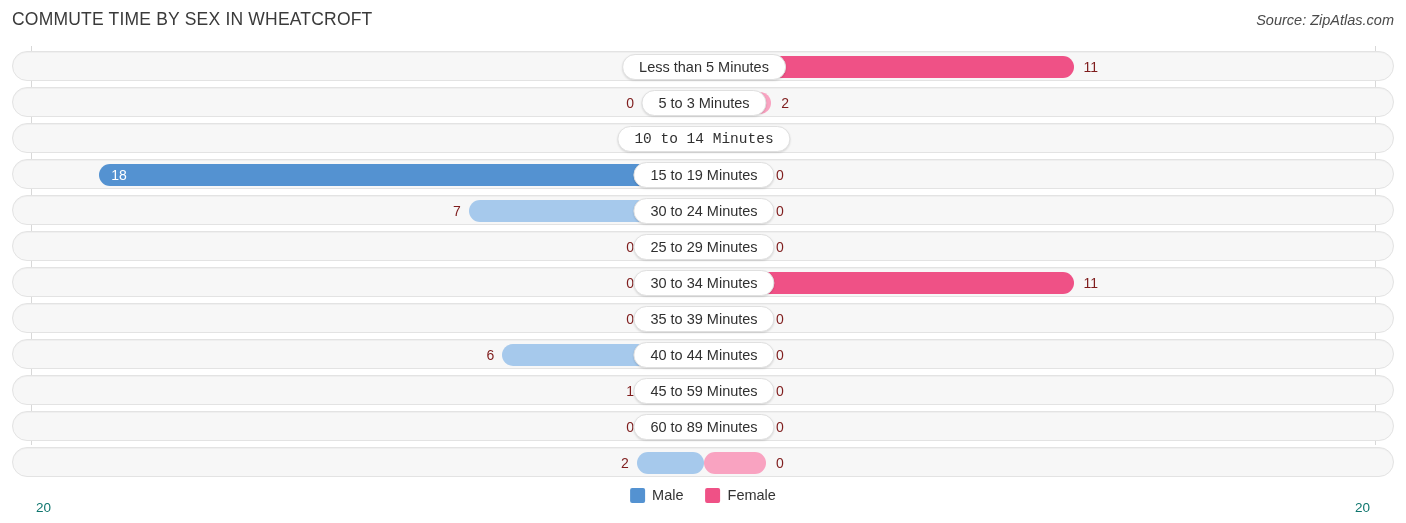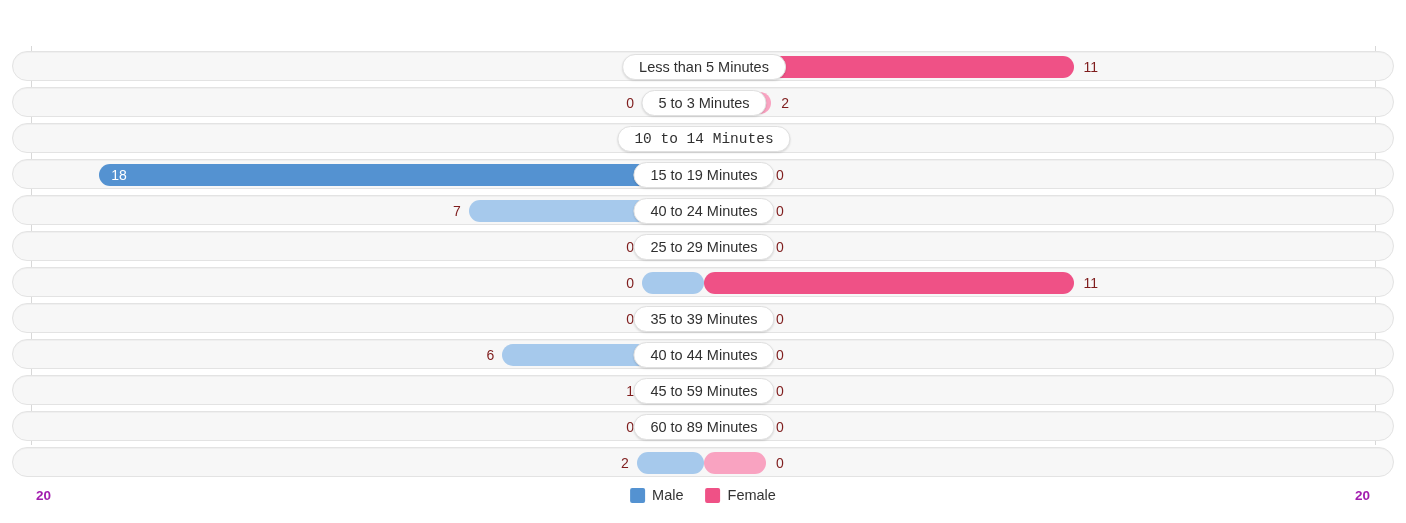--- a/index.html
+++ b/index.html
@@ -84,40 +84,44 @@
     padding: 0 16px;
     font-size: 14.5px; color: #303030; white-space: nowrap;
     z-index: 5;
   }
 
   
   #footer {
     position: absolute; left: 0; top: 484px; width: 1406px; height: 39px;
   }
   .axis-label {
-    position: absolute; top: 4px;
-    font-size: 13.5px; color: #a21caf; font-weight: bold;
+    position: absolute; top: 16px;
+    font-size: 13.5px; color: #0f766e;
   }
   #axis-left  { left: 36px; }
   #axis-right { right: 36px; }
 
   #legend {
     position: absolute; left: 50%; transform: translateX(-50%);
     top: 3px;
     display: flex; align-items: center; gap: 22px;
   }
   .legend-item { display: flex; align-items: center; gap: 7px; }
   .legend-swatch { width: 15px; height: 15px; border-radius: 2px; }
   .legend-text { font-size: 14.5px; color: #333333; }
 </style>
 </head>
 <body>
 
 <div id="page">
 
+  <div id="header">
+    <div id="chart-title">COMMUTE TIME BY SEX IN WHEATCROFT</div>
+    <div id="source-note">Source: ZipAtlas.com</div>
+  </div>
 
   <div id="plot">
     <div class="gridline" id="grid-left"></div>
     <div class="gridline" id="grid-right"></div>
     <div id="rows">
         <div class="row" style="top: 5px;">
           <div class="bar bar-male" style="left: 629px; width: 62px;"></div>
           <div class="val val-male" style="left: 583px; width: 38px;">0</div>
           <div class="bar bar-female is-max" style="left: 691px; width: 369.6px;"></div>
           <div class="val val-female" style="left: 1070.6px;">11</div>
@@ -142,34 +146,35 @@
           <div class="val val-male inside" style="left: 98.2px;">18</div>
           <div class="bar bar-female" style="left: 691px; width: 62px;"></div>
           <div class="val val-female" style="left: 763px;">0</div>
           <div class="cat-pill" style="left: 691px;">15 to 19 Minutes</div>
         </div>
         <div class="row" style="top: 149px;">
           <div class="bar bar-male" style="left: 455.8px; width: 235.2px;"></div>
           <div class="val val-male" style="left: 409.8px; width: 38px;">7</div>
           <div class="bar bar-female" style="left: 691px; width: 62px;"></div>
           <div class="val val-female" style="left: 763px;">0</div>
-          <div class="cat-pill" style="left: 691px;">40 to 24 Minutes</div>
+          <div class="cat-pill" style="left: 691px;">30 to 24 Minutes</div>
         </div>
         <div class="row" style="top: 185px;">
           <div class="bar bar-male" style="left: 629px; width: 62px;"></div>
           <div class="val val-male" style="left: 583px; width: 38px;">0</div>
           <div class="bar bar-female" style="left: 691px; width: 62px;"></div>
           <div class="val val-female" style="left: 763px;">0</div>
           <div class="cat-pill" style="left: 691px;">25 to 29 Minutes</div>
         </div>
         <div class="row" style="top: 221px;">
           <div class="bar bar-male" style="left: 629px; width: 62px;"></div>
           <div class="val val-male" style="left: 583px; width: 38px;">0</div>
           <div class="bar bar-female is-max" style="left: 691px; width: 369.6px;"></div>
           <div class="val val-female" style="left: 1070.6px;">11</div>
+          <div class="cat-pill" style="left: 691px;">30 to 34 Minutes</div>
         </div>
         <div class="row" style="top: 257px;">
           <div class="bar bar-male" style="left: 629px; width: 62px;"></div>
           <div class="val val-male" style="left: 583px; width: 38px;">0</div>
           <div class="bar bar-female" style="left: 691px; width: 62px;"></div>
           <div class="val val-female" style="left: 763px;">0</div>
           <div class="cat-pill" style="left: 691px;">35 to 39 Minutes</div>
         </div>
         <div class="row" style="top: 293px;">
           <div class="bar bar-male" style="left: 489.4px; width: 201.6px;"></div>

